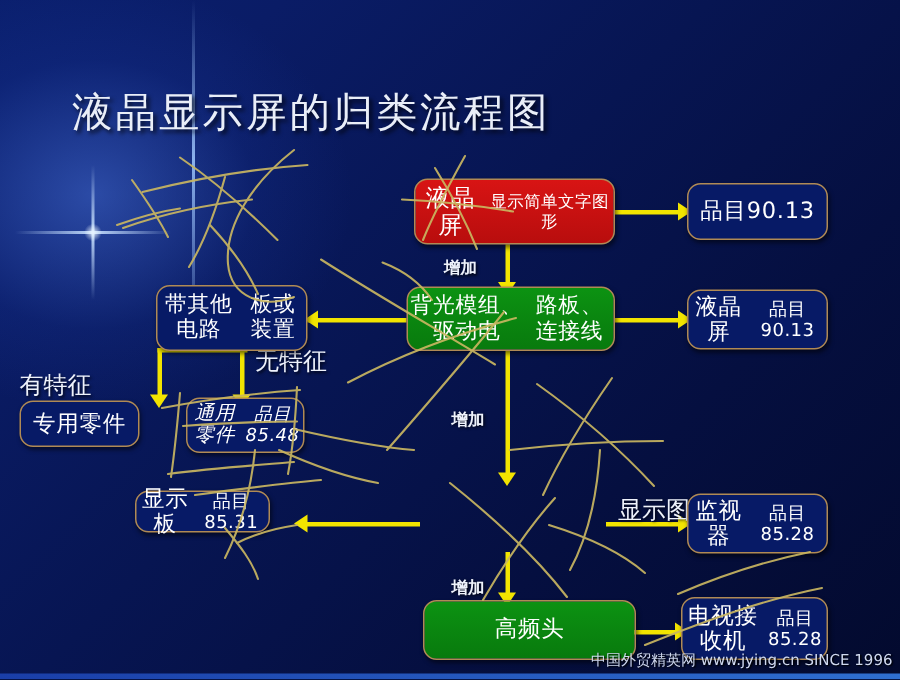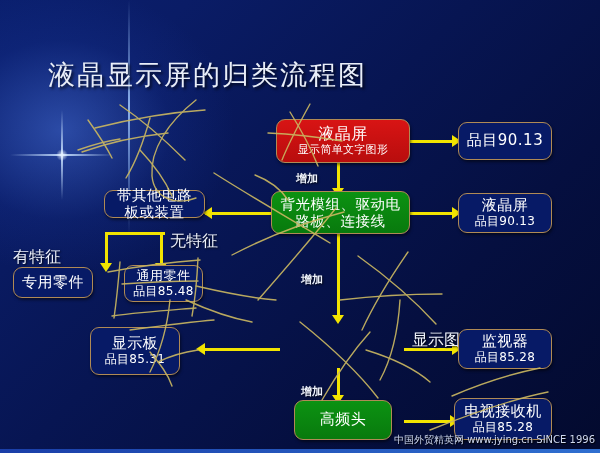--- a/index.html
+++ b/index.html
@@ -33,21 +33,21 @@
     font-size:27px;color:#e9eef8;letter-spacing:2px;
     text-shadow:2px 2px 3px rgba(0,0,0,.75);
     white-space:nowrap;
     margin-top:17px;
   }
 
   
   .box{
     position:absolute;box-sizing:border-box;
     border:1.6px solid #b08a55;border-radius:9px;
-    display:flex;flex-direction:column;align-items:center;justify-content:center;
+    display:flex;flex-direction:row;align-items:center;justify-content:center;
     text-align:center;color:#ffffff;line-height:1.15;
     box-shadow:1px 2px 3px rgba(0,0,0,.5);
   }
   .box .l1{font-size:15px;letter-spacing:.5px;}
   .box .l2{font-size:12px;letter-spacing:.3px;margin-top:1px;}
   .box.blue{background:#071a66;}
   .box.green{background:#0a8a0f;background:linear-gradient(#0c9212,#087a0d);}
   .box.red{background:#cf1111;background:linear-gradient(#d81414,#b80d0d);}
   .box.twoline .l1{font-size:14.5px;}
 
@@ -139,46 +139,46 @@
   <div class="box green twoline" style="left:271px;top:191px;width:139px;height:43px;">
     <span class="l1">背光模组、驱动电</span>
     <span class="l1">路板、连接线</span>
   </div>
 
   <div class="box blue" style="left:458px;top:193px;width:94px;height:40px;">
     <span class="l1">液晶屏</span>
     <span class="l2">品目90.13</span>
   </div>
 
-  <div class="box blue twoline" style="left:104px;top:190px;width:101px;height:28px;">
+  <div class="box blue twoline" style="left:104px;top:190px;width:101px;height:44px;">
     <span class="l1">带其他电路</span>
     <span class="l1">板或装置</span>
   </div>
 
   <div class="box blue" style="left:13px;top:267px;width:80px;height:31px;">
     <span class="l1">专用零件</span>
   </div>
 
-  <div class="box blue" style="left:124px;top:265px;width:79px;height:37px;">
+  <div class="box blue" style="left:124px;top:265px;width:79px;height:37px;font-style:italic;">
     <span class="l1" style="font-size:13px;">通用零件</span>
     <span class="l2">品目85.48</span>
   </div>
 
-  <div class="box blue" style="left:90px;top:327px;width:90px;height:48px;">
+  <div class="box blue" style="left:90px;top:327px;width:90px;height:28px;">
     <span class="l1">显示板</span>
     <span class="l2">品目85.31</span>
   </div>
 
 
   <div class="box blue" style="left:458px;top:329px;width:94px;height:40px;">
     <span class="l1">监视器</span>
     <span class="l2">品目85.28</span>
   </div>
 
-  <div class="box green" style="left:282px;top:400px;width:98px;height:40px;margin-left:12px;">
+  <div class="box green" style="left:282px;top:400px;width:142px;height:40px;">
     <span class="l1">高频头</span>
   </div>
 
   <div class="box blue" style="left:454px;top:398px;width:98px;height:42px;">
     <span class="l1">电视接收机</span>
     <span class="l2">品目85.28</span>
   </div>
 
   <svg id="ink" viewBox="0 0 600 453" xmlns="http://www.w3.org/2000/svg">
     <g fill="none" stroke="#c9b661" stroke-width="1.4" stroke-linecap="round" opacity=".92">

